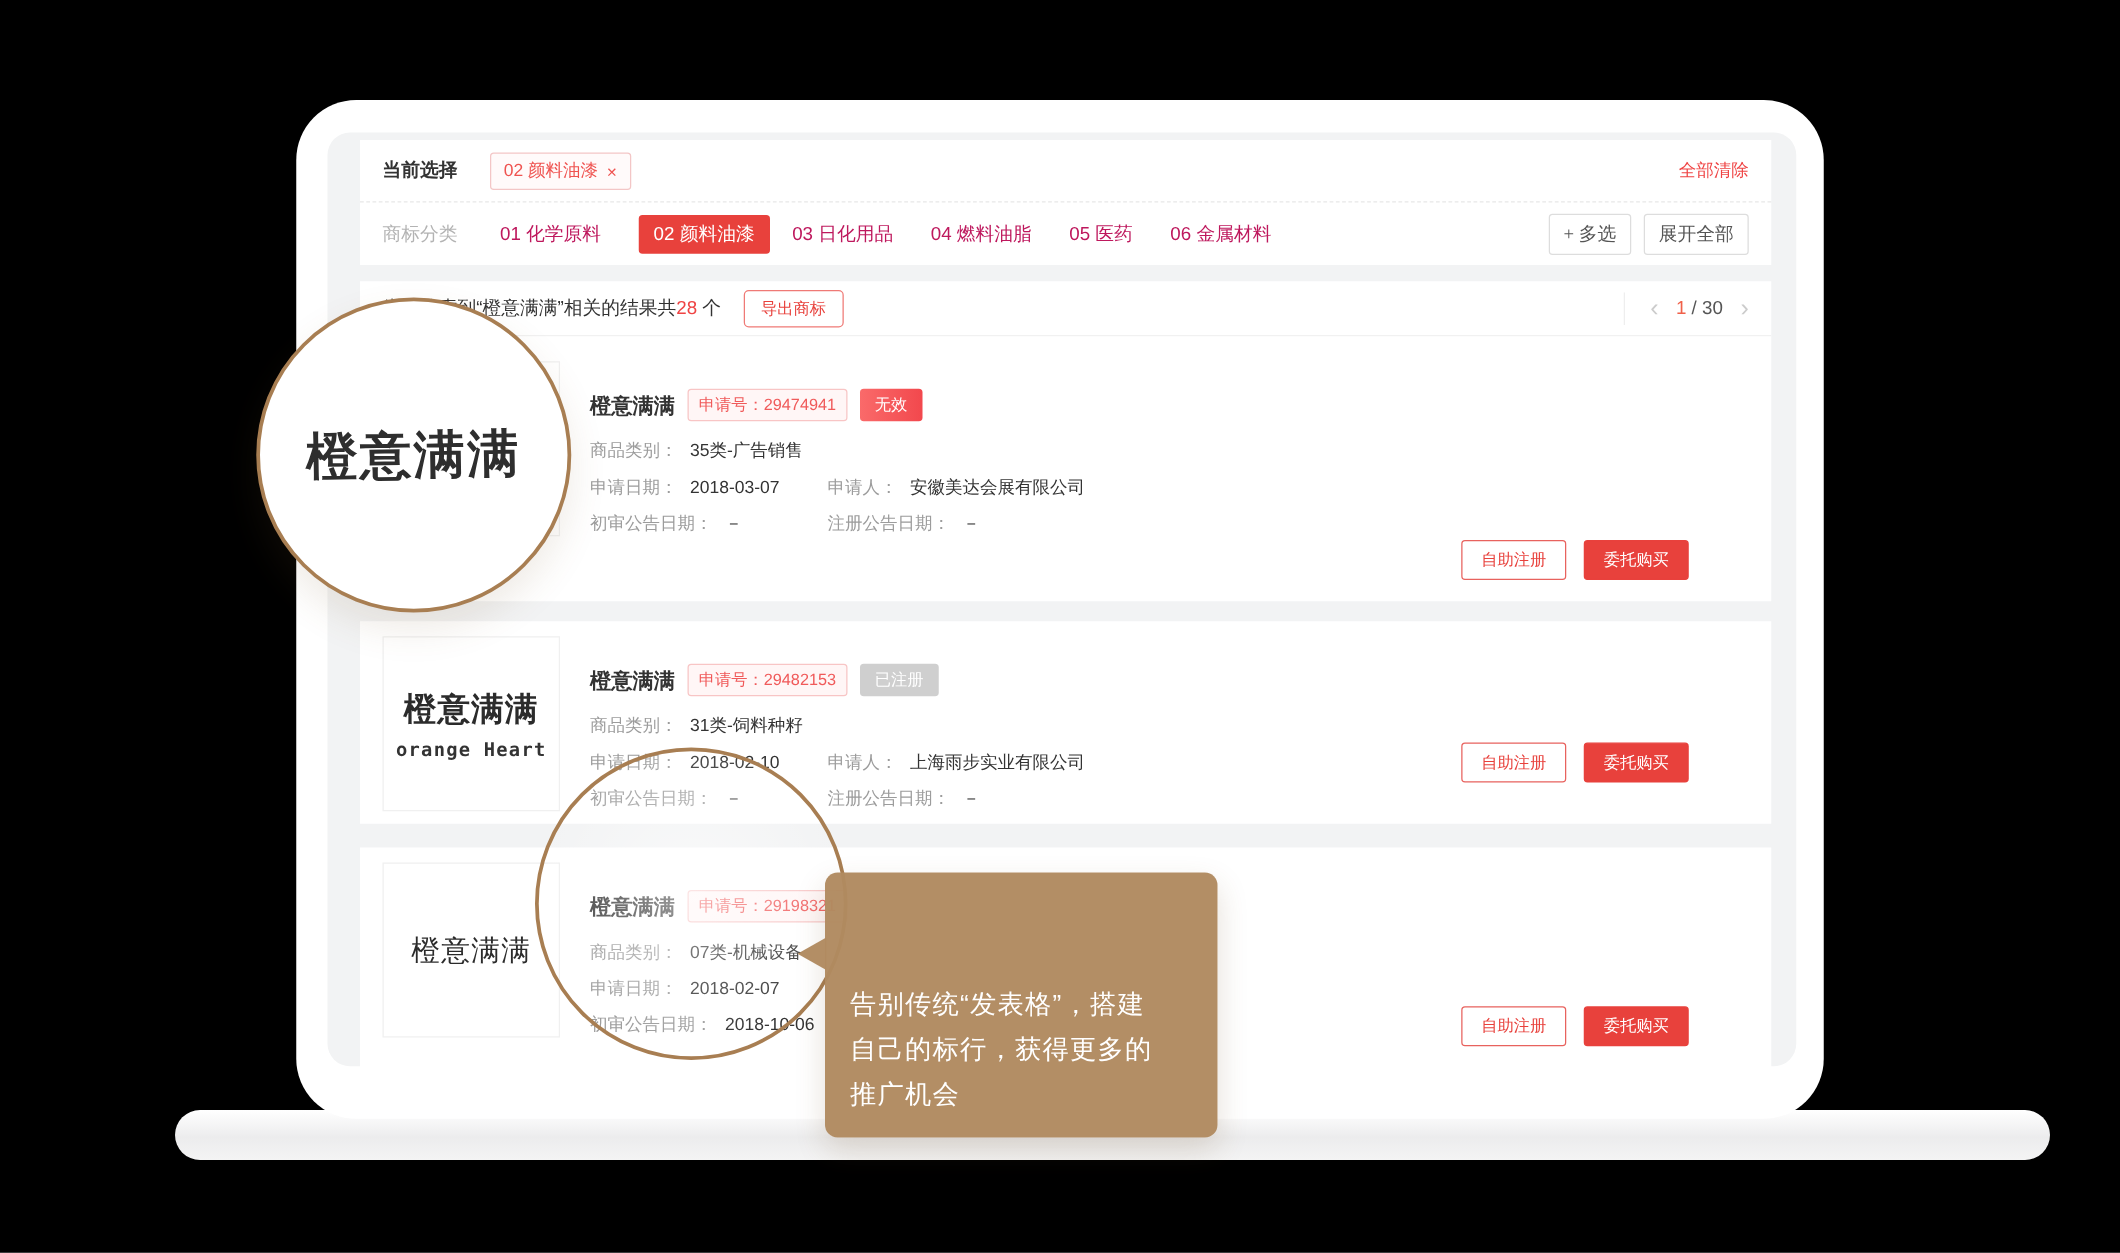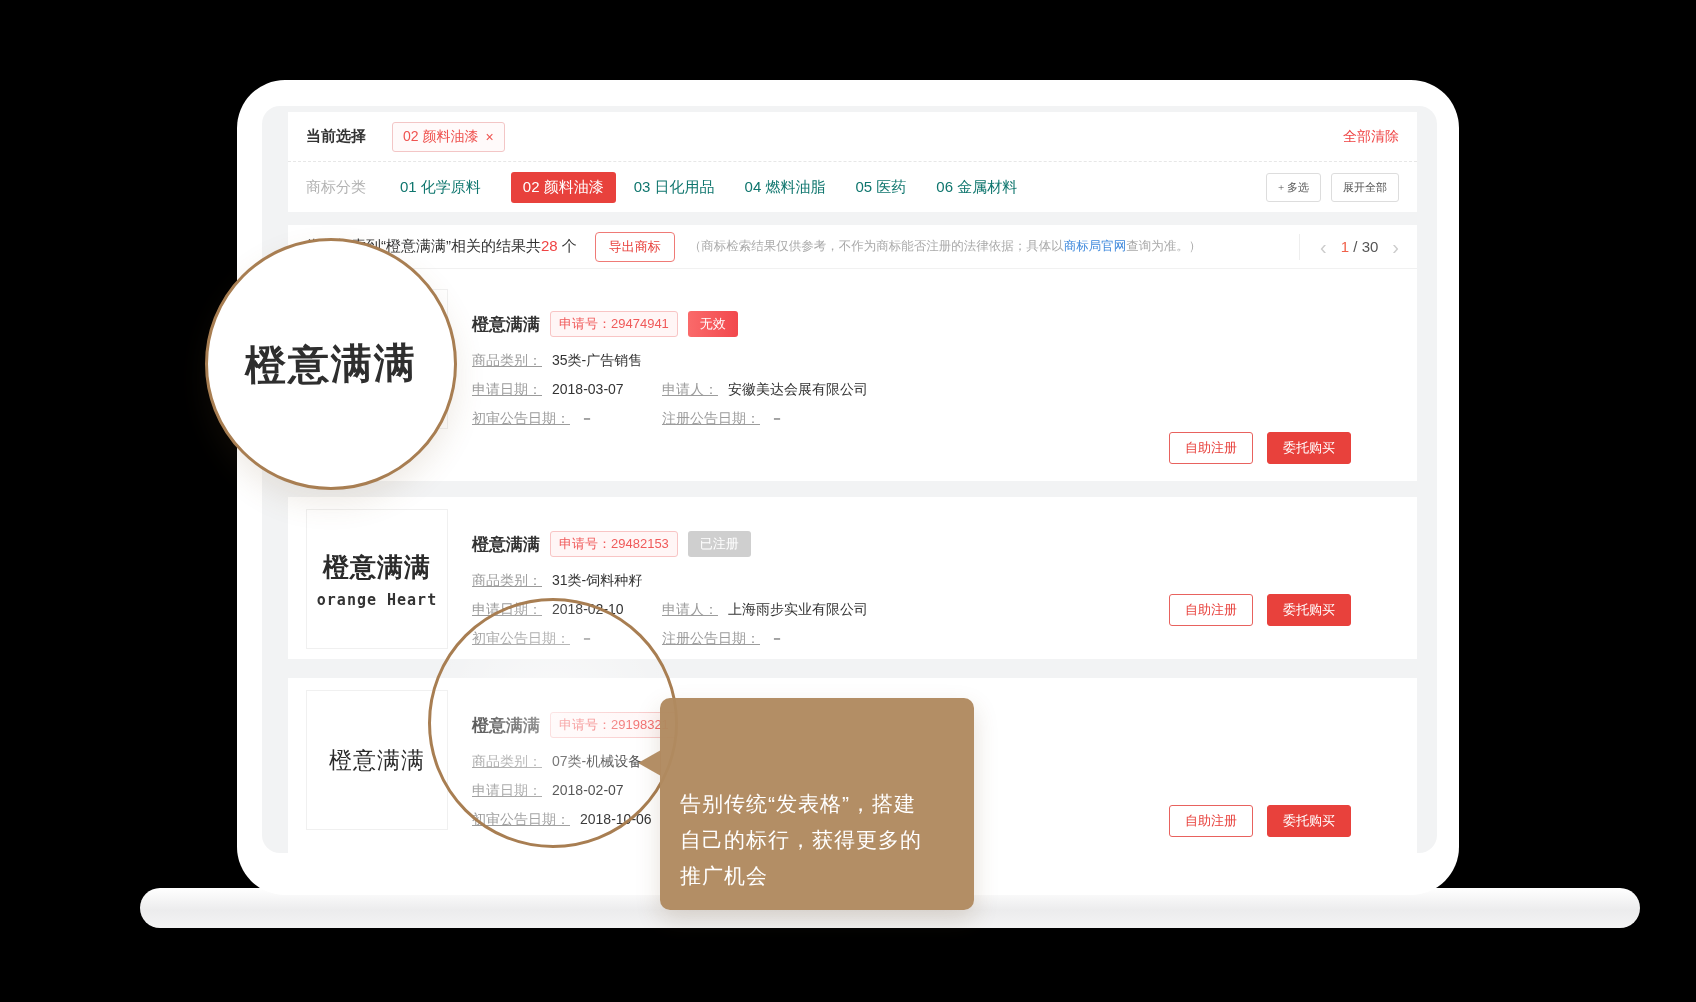--- a/index.html
+++ b/index.html
@@ -17,24 +17,24 @@
   
   .panel-filter{top:32px;height:100px;}
   .filter-row-a{height:50px;display:flex;align-items:center;padding:0 18px;border-bottom:1px dashed #e7e7e7;box-sizing:border-box;}
   .cur-label{font-size:15px;font-weight:700;color:#333;}
   .sel-tag{margin-left:26px;display:inline-flex;align-items:center;gap:7px;padding:5px 10px;border:1px solid #f3c6c6;
            border-radius:3px;background:#fffafa;color:#ef5350;font-size:14px;cursor:pointer;}
   .sel-tag .x{font-size:14px;line-height:1;}
   .clear-all{margin-left:auto;color:#ef4444;font-size:14px;cursor:pointer;}
   .filter-row-b{height:50px;display:flex;align-items:center;padding:0 18px;box-sizing:border-box;font-size:15px;}
   .cat-label{color:#b3b3b3;margin-right:34px;}
-  .cat-item{color:#0f766e;margin-right:30px;cursor:pointer;white-space:nowrap;}
+  .cat-item{color:#be185d;margin-right:30px;cursor:pointer;white-space:nowrap;}
   .cat-item.selected{background:#e8413c;color:#fff;padding:6px 12px;border-radius:3px;margin-right:18px;}
   .cat-tools{margin-left:auto;display:flex;gap:10px;}
-  .tool-btn{font-size:11px;color:#555;border:1px solid #ddd;border-radius:3px;padding:6px 11px;background:#fff;cursor:pointer;white-space:nowrap;font-family:Liberation Serif, serif;}
+  .tool-btn{font-size:15px;color:#555;border:1px solid #ddd;border-radius:3px;padding:6px 11px;background:#fff;cursor:pointer;white-space:nowrap;font-family:Liberation Serif, serif;}
 
   
   .block1{top:145px;height:256px;}
   .block2{top:417px;height:162px;}
   .block3{top:598px;height:193px;}
   .res-header{height:44px;display:flex;align-items:center;padding:0 14px 0 18px;border-bottom:1px solid #f1f1f1;box-sizing:border-box;}
   .summary{font-size:15px;color:#333;white-space:nowrap;}
   .summary .cnt{color:#ef4444;}
   .export-btn{margin-left:18px;font-size:13px;color:#e8413c;border:1px solid #ef7a76;border-radius:4px;
               padding:5px 13px;background:#fff;cursor:pointer;white-space:nowrap;}
@@ -56,21 +56,21 @@
   .title-line{display:flex;align-items:center;gap:10px;}
   .tm-name{font-size:17px;font-weight:700;color:#333;}
   .appno-badge{font-size:13px;color:#f05a5a;border:1px solid #f8c5c5;background:#fff6f6;border-radius:3px;padding:3px 8px;white-space:nowrap;}
   .status-badge{font-size:13px;color:#fff;border-radius:3px;padding:4px 12px;white-space:nowrap;}
   .status-invalid{background:linear-gradient(90deg,#fa6a6a,#f2484d);text-align:center;}
   .status-registered{background:#cfcfcf;}
   .field-line{margin-top:11px;font-size:14px;display:flex;}
   .title-line + .field-line{margin-top:15px;}
   .fld{display:flex;}
   .fld.w1{width:190px;flex:none;}
-  .fld .lb{color:#9c9c9c;margin-right:10px;white-space:nowrap;text-decoration:underline;}
+  .fld .lb{color:#9c9c9c;margin-right:10px;white-space:nowrap;}
   .fld .vl{color:#333;white-space:nowrap;}
   .actions{position:absolute;right:66px;display:flex;gap:14px;}
   .block1 .actions{top:163px;}
   .block2 .actions{top:97px;}
   .block3 .actions{top:127px;}
   .btn-register{font-size:13px;color:#e8413c;border:1px solid #e8625e;background:#fff;border-radius:3px;padding:6px 15px;cursor:pointer;white-space:nowrap;}
   .btn-purchase{font-size:13px;color:#fff;border:1px solid #e8413c;background:#e8413c;border-radius:3px;padding:6px 15px;cursor:pointer;white-space:nowrap;}
 
   
   .lens{position:absolute;border:3px solid #a87e52;border-radius:50%;box-sizing:border-box;z-index:5;}
@@ -121,21 +121,20 @@
           <span class="tool-btn">+ 多选</span>
           <span class="tool-btn">展开全部</span>
         </span>
       </div>
     </div>
 
     <div class="panel block1">
       <div class="res-header">
         <span class="summary"><span>为您检索到“橙意满满”相关的结果共</span><span class="cnt">28</span><span> 个</span></span>
         <span class="export-btn">导出商标</span>
-        <span class="disclaimer"><span>（商标检索结果仅供参考，不作为商标能否注册的法律依据；具体以</span><span class="lnk">商标局官网</span><span>查询为准。）</span></span>
         <span class="pager">
           <span class="pg-arrow">‹</span>
           <span class="pg-num"><span class="cur">1</span> <span>/</span> <span>30</span></span>
           <span class="pg-arrow">›</span>
         </span>
       </div>
 
       <div class="result-row">
         <div class="mark-box">
           <span class="mark-main">橙意满满</span>

